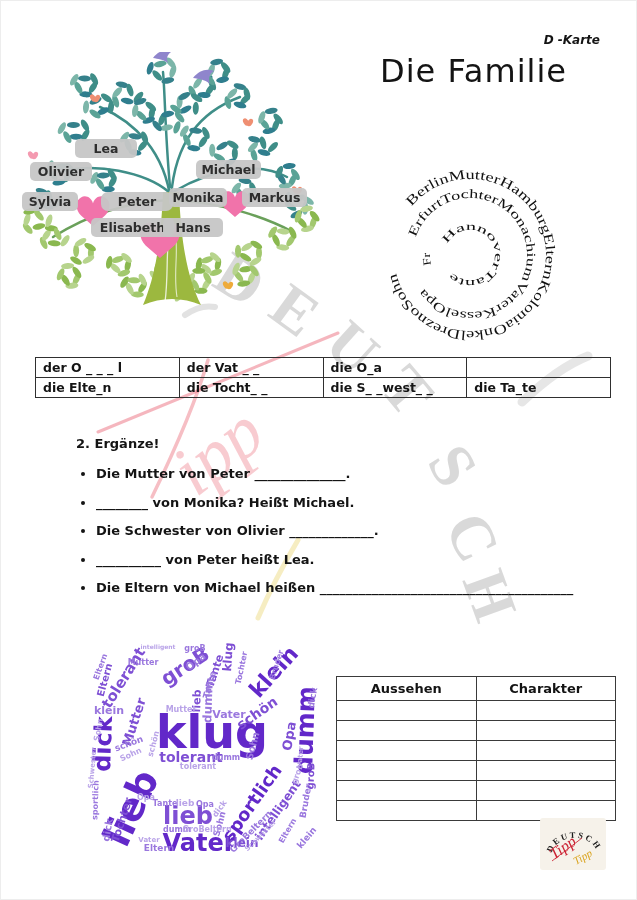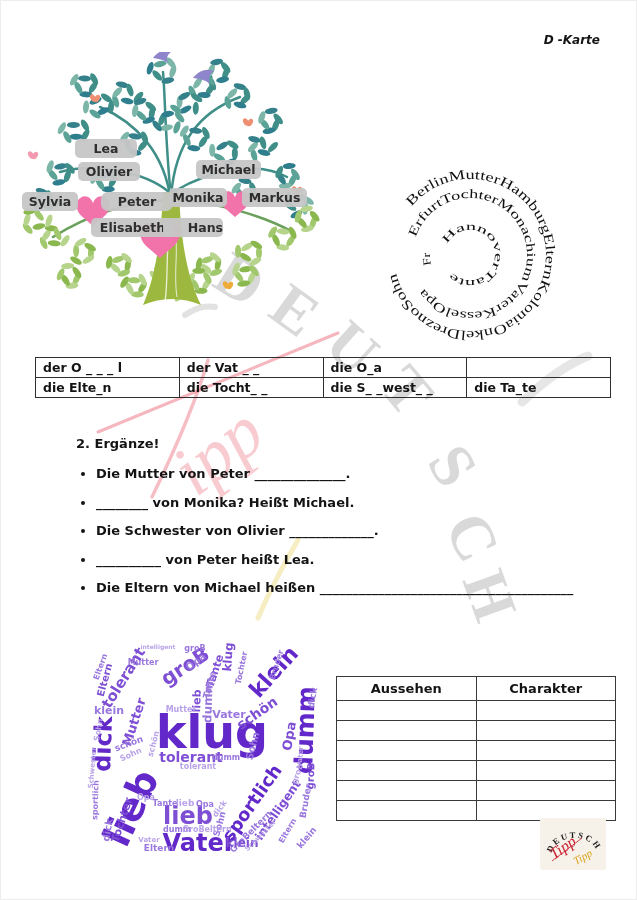--- a/index.html
+++ b/index.html
@@ -51,20 +51,21 @@
         <text transform="translate(266,315) rotate(36)">E</text>
         <text transform="translate(322,348) rotate(42)">U</text>
         <text transform="translate(378,388) rotate(50)">T</text>
         <text transform="translate(426,462) rotate(58)">S</text>
         <text transform="translate(444,526) rotate(64)">C</text>
         <text transform="translate(462,580) rotate(70)">H</text>
       </g>
   </svg>
 
   <div class="lay card-label">D -Karte</div>
+  <h1 class="lay title">Die Familie</h1>
 
   <div class="lay tree">
     <svg id="tree-svg" width="310" height="268" viewBox="0 0 310 268">
       <g id="branches" fill="none" stroke="#3f8e88" stroke-width="2.5" stroke-linecap="round">
         <path d="M156,150 C150,100 120,70 85,55"></path>
         <path d="M156,145 C160,90 185,60 225,45"></path>
         <path d="M154,140 C130,120 80,110 45,120"></path>
         <path d="M158,140 C200,115 245,110 272,125"></path>
         <path d="M155,135 C150,80 150,40 148,20"></path>
         <path d="M154,148 C110,150 70,165 38,185" stroke="#6aa05a"></path>
@@ -318,28 +319,28 @@
           </g>
         </g>
       <g id="hearts">
           <path d="M0,5 C-1,1 -5,-1 -8,1 C-12,3 -12,9 -8,13 L0,20 L8,13 C12,9 12,3 8,1 C5,-1 1,1 0,5 Z" fill="#f173aa" transform="translate(78,144) scale(1.5)"></path>
           <path d="M0,5 C-1,1 -5,-1 -8,1 C-12,3 -12,9 -8,13 L0,20 L8,13 C12,9 12,3 8,1 C5,-1 1,1 0,5 Z" fill="#f173aa" transform="translate(220,139) scale(1.3)"></path>
           <path d="M0,5 C-1,1 -5,-1 -8,1 C-12,3 -12,9 -8,13 L0,20 L8,13 C12,9 12,3 8,1 C5,-1 1,1 0,5 Z" fill="#f173aa" transform="translate(145,170) scale(1.8)"></path>
         </g>
     </svg>
     <div id="tree-labels">
         <div class="tree-label" style="left: 60px; top: 87px; width: 62px;">Lea</div>
-        <div class="tree-label" style="left: 15px; top: 110px; width: 62px; margin-left: 48px;">Olivier</div>
+        <div class="tree-label" style="left: 15px; top: 110px; width: 62px;">Olivier</div>
         <div class="tree-label" style="left: 181px; top: 108px; width: 65px;">Michael</div>
         <div class="tree-label" style="left: 7px; top: 140px; width: 56px; text-align: center;">Sylvia</div>
         <div class="tree-label" style="left: 86px; top: 140px; width: 72px; border-radius: 7px;">Peter</div>
         <div class="tree-label" style="left: 154px; top: 136px; width: 58px;">Monika</div>
         <div class="tree-label" style="left: 227px; top: 136px; width: 65px;">Markus</div>
         <div class="tree-label" style="left: 76px; top: 166px; width: 83px;">Elisabeth</div>
-        <div class="tree-label" style="left: 148px; top: 166px; width: 60px; text-align: right;">Hans</div>
+        <div class="tree-label" style="left: 148px; top: 166px; width: 60px;">Hans</div>
       </div>
   </div>
 
   <svg id="spiral" class="lay serif" width="184" height="184" viewBox="0 0 184 184">
       <defs>
         <path id="ringP0" d="M 16 92 a 76 76 0 1 1 152 0 a 76 76 0 1 1 -152 0" fill="none"></path>
       </defs>
       <text font-size="13.5" fill="#111"><textPath startOffset="11%" textLength="406" lengthAdjust="spacingAndGlyphs" href="#ringP0">BerlinMutterHamburgElternKoloniaOnkelDreznoSohn</textPath></text>
       <defs>
         <path id="ringP1" d="M 35 92 a 57 57 0 1 1 114 0 a 57 57 0 1 1 -114 0" fill="none"></path>

